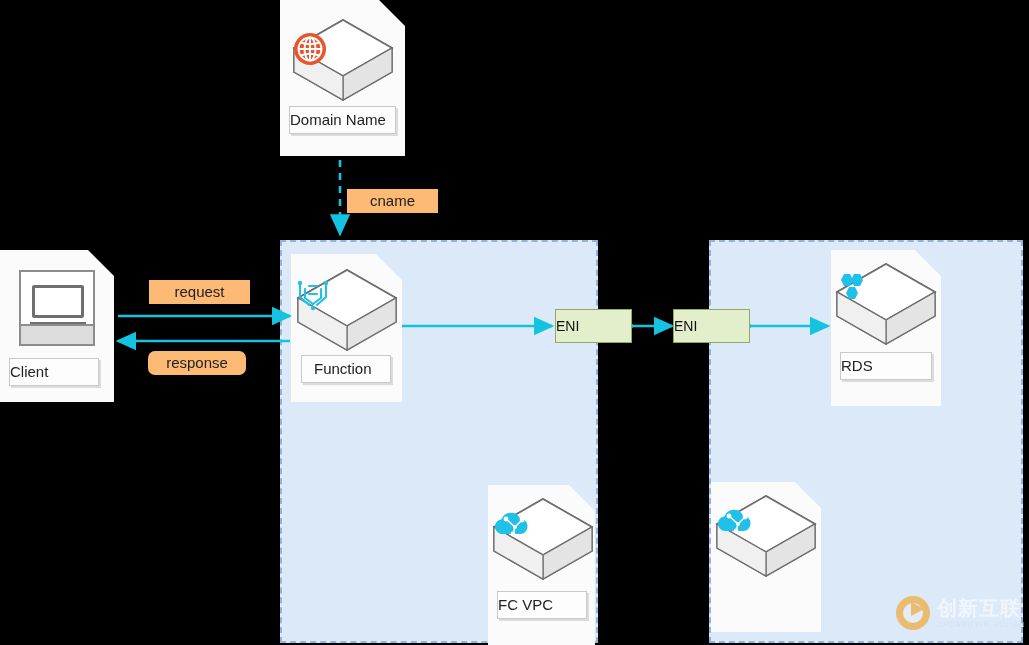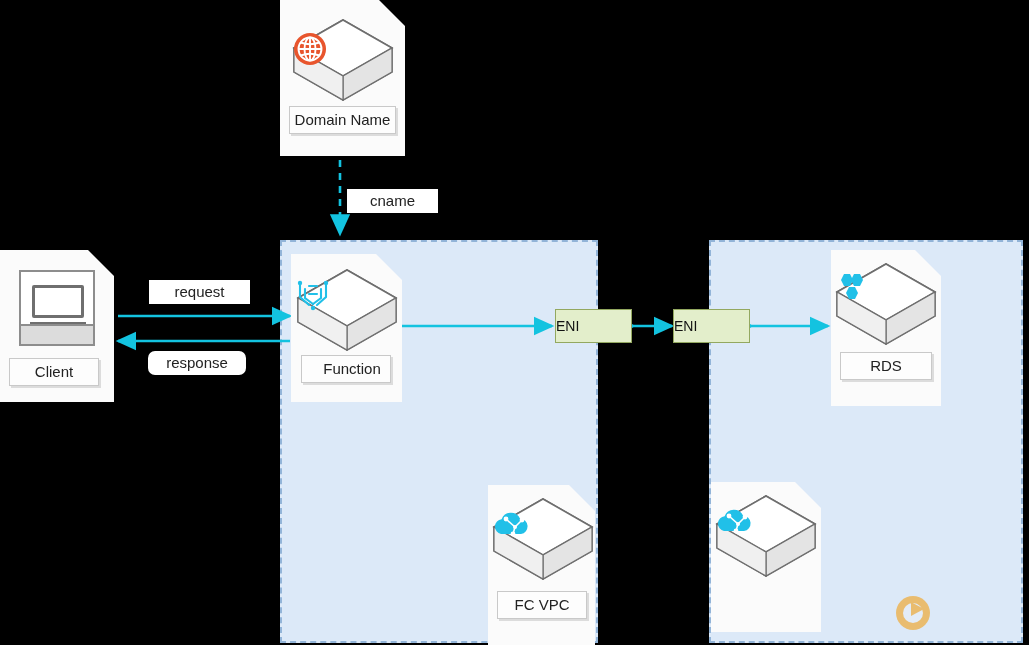--- a/index.html
+++ b/index.html
@@ -43,29 +43,28 @@
   
   .plate{
     position:absolute;
     background:#fdfdfd;
     border:1px solid #c9c9c9;
     box-shadow:2px 2px 0 rgba(0,0,0,.12);
     color:#222;
     font-size:15px;
     line-height:26px;
     height:28px;
-    text-align:center;
     white-space:nowrap;
     box-sizing:border-box;
   }
 
   
   .edge-label{
     position:absolute;
-    background:#ffffff;
+    background:#fdba74;
     color:#222;
     font-size:15px;
     line-height:24px;
     height:24px;
     text-align:center;
     white-space:nowrap;
     box-sizing:border-box;
   }
 
   
@@ -343,15 +342,19 @@
   </div>
   <div class="edge-label" style="left:149px;top:280px;width:101px;">
     <span>request</span>
   </div>
   <div class="edge-label" style="left:148px;top:351px;width:98px;border-radius:7px;">
     <span>response</span>
   </div>
 
   <div class="watermark" style="left:896px;top:596px;">
     <div class="wm-mark"></div>
+    <div class="wm-text">
+      <span class="wm-cn">创新互联</span>
+      <span class="wm-en">CHUANGXIN HULIAN</span>
+    </div>
   </div>
 
 </div>
 
 </body></html>

